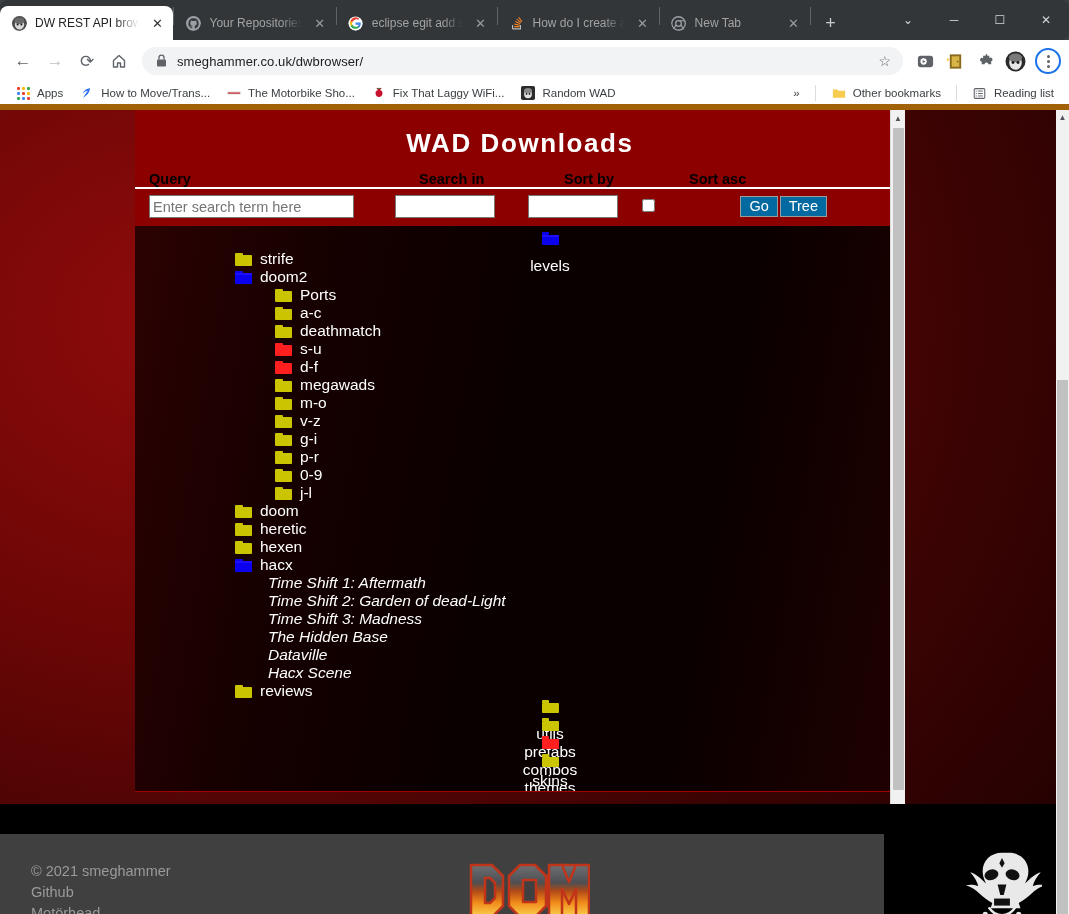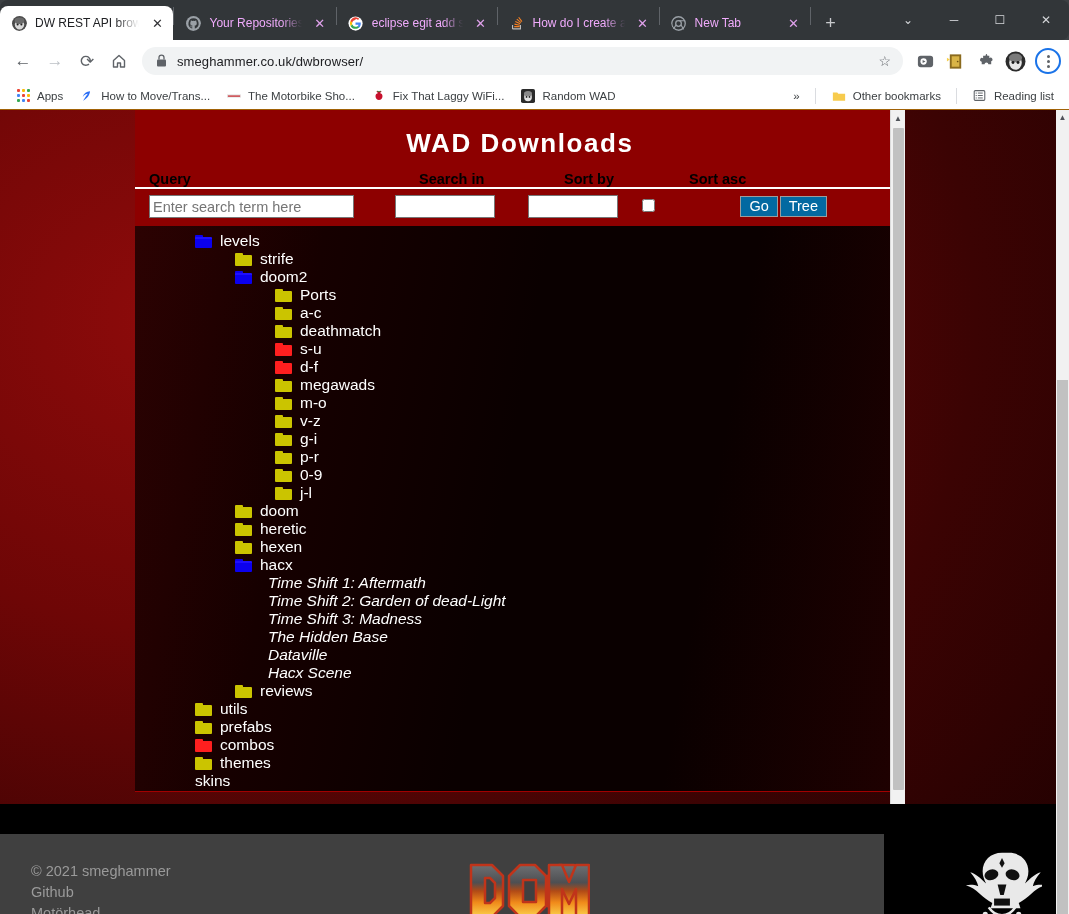--- a/index.html
+++ b/index.html
@@ -13,21 +13,21 @@
   
   .browser { width: 1069px; height: 914px; position: relative; background: #3c4043; }
 
   .tabstrip {
     height: 40px; background: #323639;
     display: flex; align-items: flex-end; position: relative; border-radius: 8px;
   }
   .tab {
     height: 34px; display: flex; align-items: center;
     padding: 0 8px 0 11px; gap: 8px;
-    font-size: 12px; color: #f0abfc;
+    font-size: 12px; color: #a3a3a3;
     border-radius: 8px 8px 0 0; position: relative;
     max-width: 176px; min-width: 150px;
   }
   .tab.active { background: #fff; color: #202124; }
   .tab .favicon {
     width: 16px; height: 16px; flex: 0 0 16px;
     border-radius: 50%; display:flex; align-items:center; justify-content:center;
     font-size: 11px; line-height: 1; overflow: hidden;
   }
   .tab .tab-title {
@@ -72,21 +72,21 @@
   .omnibox .star { font-size: 14px; color: #5f6368; }
   .ext-icon { width: 22px; height: 22px; margin: 0 3px; display:flex; align-items:center; justify-content:center; }
   .menu-dots {
     width: 26px; height: 26px; border: 2px solid #1a73e8; border-radius: 50%;
     display: flex; flex-direction: column; align-items: center; justify-content: center;
     gap: 2px; margin-left: 4px;
   }
   .menu-dots i { width: 3px; height: 3px; background: #5f6368; border-radius: 50%; display: block; }
 
   .bookmarks {
-    height: 28px; background: #fff; border-bottom: 1px solid #a16207;
+    height: 28px; background: #fff; border-bottom: 6px solid #a16207;
     display: flex; align-items: center; padding: 0 8px; gap: 2px;
     font-size: 11.5px; color: #3c4043;
   }
   .bm { display: flex; align-items: center; gap: 6px; padding: 3px 7px; border-radius: 4px; white-space: nowrap; }
   .bm .bmico { width: 16px; height: 16px; flex:0 0 16px; display:flex; align-items:center; justify-content:center; font-size:11px; }
   .bm-right { margin-left: auto; display: flex; align-items: center; gap: 2px; }
   .bm-sep { width: 1px; height: 16px; background: #dadce0; margin: 0 6px; }
   .apps-grid { display: grid; grid-template-columns: repeat(3, 3px); grid-template-rows: repeat(3, 3px); gap: 2px; }
   .apps-grid i { width: 3px; height: 3px; border-radius: 1px; display: block; }
 
@@ -167,21 +167,21 @@
   }
   .folder-ico .tab-top {
     position: absolute; left: 0; top: 0; width: 7.5px; height: 3px; border-radius: 1px 1px 0 0;
   }
   .f-yellow .body, .f-yellow .tab-top { background: #cbc400; }
   .f-blue   .body, .f-blue .tab-top   { background: #0b00ee; }
   .f-blue   .body { border-top: 2px solid #1f0fff; }
   .f-red    .body, .f-red .tab-top    { background: #ff1f1f; }
 
   
-  .lv0 { padding-left: 60px; }
+  .lv0 { padding-left: 60px; flex-direction: column; }
   .lv1 { padding-left: 100px; }
   .lv2 { padding-left: 140px; }
   .lv2f { padding-left: 133px; }
 
   
   .inner-sb {
     position: absolute; right: 0; top: 0; width: 15px; height: 694px;
     background: #f1f1f1; border-left: 1px solid #dcdcdc;
   }
   .inner-sb .arrow-up {

